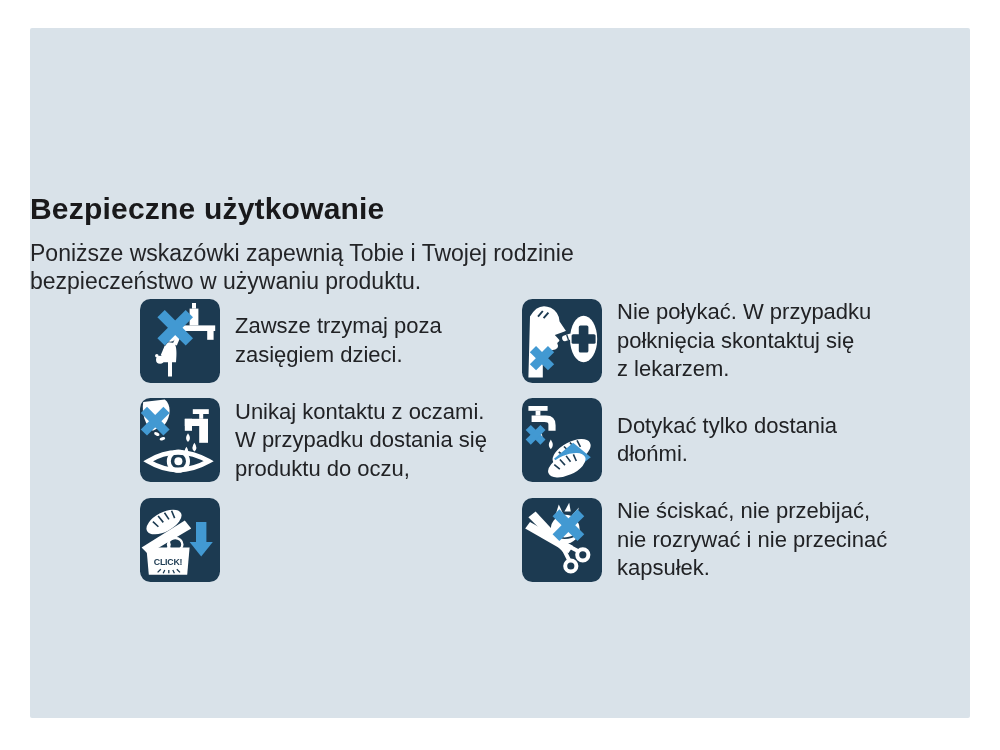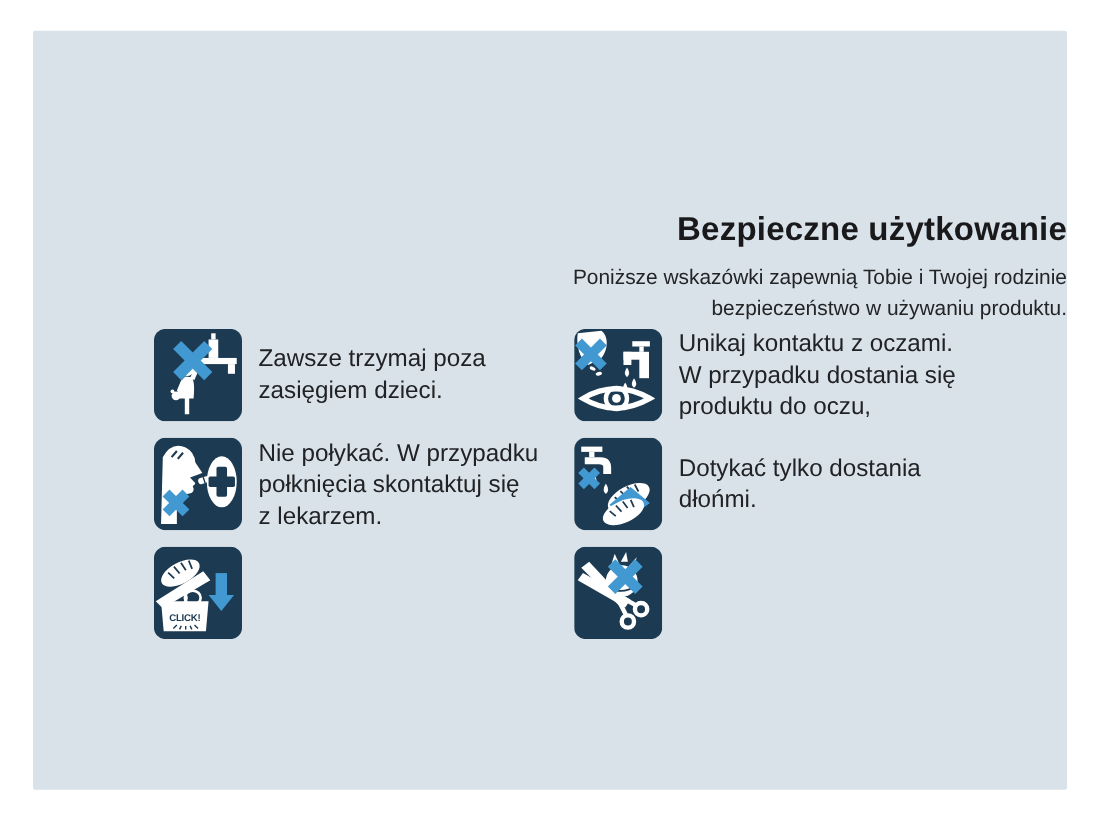--- a/index.html
+++ b/index.html
@@ -18,33 +18,33 @@
     overflow:hidden;
   }
   .panel{
     position:absolute;
     left:30px;top:28px;
     width:940px;height:690px;
     background:var(--panel);
     border-radius:2px;
   }
   .header{
-    text-align:right;
+    text-align:left;
     padding-top:164px;
   }
   .title{
     margin:0;
     font-size:30px;
     font-weight:700;
     letter-spacing:.2px;
     color:#19191b;
   }
   .subtitle{
     margin:13px 0 0 0;
-    font-size:19px;
+    font-size:23px;
     line-height:28px;
     white-space:pre-line;
     color:#232427;
   }
   .grid{
     position:absolute;
     left:110px;top:270px;
     display:grid;
     grid-template-columns:382px 392px;
     row-gap:14px;
@@ -114,20 +114,45 @@
         </svg>
       </div>
       <div class="item-text">Zawsze trzymaj poza
 zasięgiem dzieci.</div>
     </div>
 
     <div class="item">
       <div class="icon-tile">
         <svg viewBox="0 0 100 105">
           <rect class="f-n" x="0" y="0" width="100" height="105" rx="13"></rect>
+          <path class="f-w" d="M10,22 Q20,4 36,11 Q46,16 47,28 L55,40 L46,45 Q50,51 44,55 Q48,63 37,64 Q36,72 26,70 L26,98 L8,98 Z"></path>
+          <path class="s-n" stroke-width="2.4" d="M20,22 l6,-7 M27,24 l6,-7"></path>
+          <polygon class="f-n" points="55,40 41,45 51,56"></polygon>
+          <g transform="rotate(-18 57 48)">
+            <rect class="f-w" x="50" y="44.5" width="14" height="7" rx="3.5"></rect>
+            <line class="s-n" stroke-width="1.6" x1="57" y1="44.5" x2="57" y2="51.5"></line>
+          </g>
+          <g class="f-b" transform="translate(25,74)">
+            <rect x="-16" y="-5.5" width="32" height="11" transform="rotate(45)"></rect>
+            <rect x="-16" y="-5.5" width="32" height="11" transform="rotate(-45)"></rect>
+          </g>
+          <ellipse class="f-w" cx="77" cy="50" rx="17" ry="29"></ellipse>
+          <rect class="f-n" x="71" y="33" width="12" height="34" rx="2"></rect>
+          <rect class="f-n" x="62" y="44" width="30" height="12" rx="2"></rect>
+        </svg>
+      </div>
+      <div class="item-text">Nie połykać. W przypadku
+połknięcia skontaktuj się
+z lekarzem.</div>
+    </div>
+
+    <div class="item">
+      <div class="icon-tile">
+        <svg viewBox="0 0 100 105">
+          <rect class="f-n" x="0" y="0" width="100" height="105" rx="13"></rect>
           <rect class="f-w" x="74" y="26" width="11" height="30"></rect>
           <rect class="f-w" x="56" y="26" width="22" height="9"></rect>
           <rect class="f-w" x="56" y="26" width="9" height="15"></rect>
           <rect class="f-w" x="66" y="14" width="20" height="6"></rect>
           <rect class="f-w" x="74" y="20" width="5" height="6"></rect>
           <path class="f-w" d="M60,44 q5,7 0,11 q-5,-4 0,-11"></path>
           <path class="f-w" d="M68,56 q5,7 0,11 q-5,-4 0,-11"></path>
           <path class="f-w" d="M58,61 q5,7 0,11 q-5,-4 0,-11"></path>
           <path class="f-w" d="M4,5 L31,2 C39,8 39,23 31,33 L16,41 C6,34 2,19 4,5 Z"></path>
           <ellipse class="f-w" cx="21" cy="45" rx="3.6" ry="2" transform="rotate(25 21 45)"></ellipse>
@@ -143,45 +168,20 @@
       </div>
       <div class="item-text">Unikaj kontaktu z oczami.
 W przypadku dostania się
 produktu do oczu,</div>
     </div>
 
     <div class="item">
       <div class="icon-tile">
         <svg viewBox="0 0 100 105">
           <rect class="f-n" x="0" y="0" width="100" height="105" rx="13"></rect>
-          <path class="f-w" d="M10,22 Q20,4 36,11 Q46,16 47,28 L55,40 L46,45 Q50,51 44,55 Q48,63 37,64 Q36,72 26,70 L26,98 L8,98 Z"></path>
-          <path class="s-n" stroke-width="2.4" d="M20,22 l6,-7 M27,24 l6,-7"></path>
-          <polygon class="f-n" points="55,40 41,45 51,56"></polygon>
-          <g transform="rotate(-18 57 48)">
-            <rect class="f-w" x="50" y="44.5" width="14" height="7" rx="3.5"></rect>
-            <line class="s-n" stroke-width="1.6" x1="57" y1="44.5" x2="57" y2="51.5"></line>
-          </g>
-          <g class="f-b" transform="translate(25,74)">
-            <rect x="-16" y="-5.5" width="32" height="11" transform="rotate(45)"></rect>
-            <rect x="-16" y="-5.5" width="32" height="11" transform="rotate(-45)"></rect>
-          </g>
-          <ellipse class="f-w" cx="77" cy="50" rx="17" ry="29"></ellipse>
-          <rect class="f-n" x="71" y="33" width="12" height="34" rx="2"></rect>
-          <rect class="f-n" x="62" y="44" width="30" height="12" rx="2"></rect>
-        </svg>
-      </div>
-      <div class="item-text">Nie połykać. W przypadku
-połknięcia skontaktuj się
-z lekarzem.</div>
-    </div>
-
-    <div class="item">
-      <div class="icon-tile">
-        <svg viewBox="0 0 100 105">
-          <rect class="f-n" x="0" y="0" width="100" height="105" rx="13"></rect>
           <rect class="f-w" x="8" y="10" width="24" height="6"></rect>
           <rect class="f-w" x="17" y="16" width="6" height="6"></rect>
           <path class="f-w" d="M12,22 L30,22 Q42,22 42,34 L42,41 L33,41 L33,33 Q33,30 28,30 L12,30 Z"></path>
           <path class="f-w" d="M23,42 q5,8 0,12 q-5,-4 0,-12"></path>
           <path class="f-w" d="M36,52 q5,8 0,12 q-5,-4 0,-12"></path>
           <g class="f-b" transform="translate(17,46)">
             <rect x="-13" y="-4.5" width="26" height="9" transform="rotate(45)"></rect>
             <rect x="-13" y="-4.5" width="26" height="9" transform="rotate(-45)"></rect>
           </g>
           <g transform="rotate(-28 62 68)">
@@ -233,16 +233,19 @@
           <line class="s-w" stroke-width="5" x1="52" y1="64" x2="59" y2="78"></line>
           <line class="s-w" stroke-width="5" x1="58" y1="60" x2="71" y2="67"></line>
           <circle class="s-w" stroke-width="5" cx="61" cy="85" r="7"></circle>
           <circle class="s-w" stroke-width="5" cx="76" cy="71" r="7"></circle>
           <g class="f-b" transform="translate(58,34)">
             <rect x="-22" y="-6" width="44" height="12" transform="rotate(45)"></rect>
             <rect x="-22" y="-6" width="44" height="12" transform="rotate(-45)"></rect>
           </g>
         </svg>
       </div>
+      <div class="item-text">Nie ściskać, nie przebijać,
+nie rozrywać i nie przecinać
+kapsułek.</div>
     </div>
 
   </div>
 </div>
 
 </body></html>

